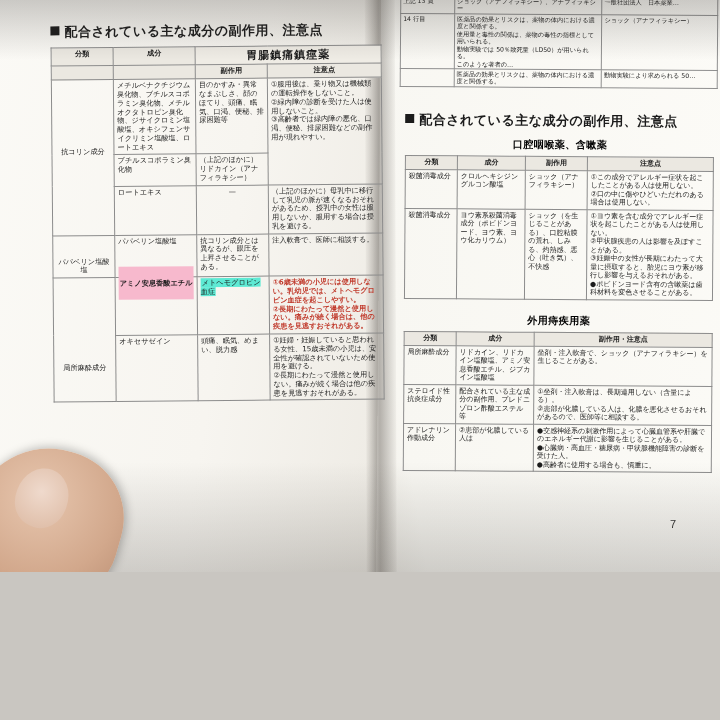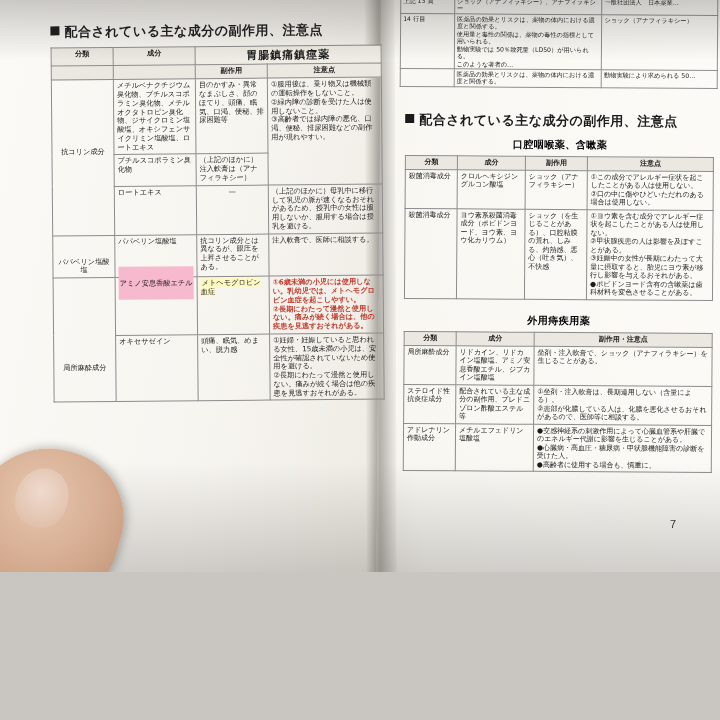--- a/index.html
+++ b/index.html
@@ -68,22 +68,22 @@
     padding:2px 3px;line-height:1.22;color:#1c1c1c;
   }
   .ctr{text-align:center;}
   .hdr{background:#ebe8e1;font-weight:bold;text-align:center;}
 
   
   .left-wrap{position:absolute;left:52px;top:22px;width:330px;transform:rotate(-0.5deg);}
   table.left{width:330px;font-size:7.2px;}
   table.left td{height:auto;}
   .title-cell{font-size:11px;font-weight:bold;text-align:center;background:#efece5;letter-spacing:1px;}
-  .hl-pink{background:#f7b9cd;padding:12px 1px;}
-  .hl-pink2{background:#fef9c3;padding:0 1px;}
+  .hl-pink{background:#f7b9cd;padding:12px 1px;font-weight:bold;}
+  .hl-pink2{background:#5eead4;padding:0 1px;}
   .grn{color:#1f7a42;}
   .redtext{color:#c0392b;font-weight:bold;}
 
   
   .right-wrap{position:absolute;left:404px;top:112px;width:310px;transform:rotate(0.4deg);}
   table.rt{width:308px;font-size:7px;margin-top:4px;}
   .sub{font-size:10px;font-weight:bold;text-align:center;letter-spacing:.5px;}
   .topsnip{position:absolute;left:400px;top:-4px;width:318px;font-size:6.4px;color:#222;transform:rotate(0.4deg);}
   table.snip{width:100%;font-size:6.2px;border-collapse:collapse;}
   table.snip td{border:1px solid #8f8f8f;padding:1px 2px;vertical-align:top;line-height:1.2;}
@@ -126,21 +126,21 @@
       <tr>
         <td class="ctr" rowspan="3" style="padding-top:68px">抗コリン成分</td>
         <td>メチルベナクチジウム臭化物、ブチルスコポラミン臭化物、メチルオクタトロピン臭化物、ジサイクロミン塩酸塩、オキシフェンサイクリミン塩酸塩、ロートエキス</td>
         <td>目のかすみ・異常なまぶしさ、顔のほてり、頭痛、眠気、口渇、便秘、排尿困難等</td>
         <td rowspan="2" style="white-space:pre-line">①服用後は、乗り物又は機械類の運転操作をしないこと。
 ②緑内障の診断を受けた人は使用しないこと。
 ③高齢者では緑内障の悪化、口渇、便秘、排尿困難などの副作用が現れやすい。</td>
       </tr>
       <tr>
         <td>ブチルスコポラミン臭化物</td>
-        <td>（上記のほかに）注入軟膏は（アナフィラキシー）</td>
+        <td>（上記のほかに）リドカイン（アナフィラキシー）</td>
       </tr>
       <tr>
         <td>ロートエキス</td>
         <td class="ctr">—</td>
         <td style="white-space:pre-line">（上記のほかに）母乳中に移行して乳児の脈が速くなるおそれがあるため、授乳中の女性は服用しないか、服用する場合は授乳を避ける。</td>
       </tr>
 
       <tr>
         <td class="ctr" style="padding-top:22px">パパベリン塩酸塩</td>
         <td>パパベリン塩酸塩</td>
@@ -253,21 +253,21 @@
         <td style="white-space:pre-line">坐剤・注入軟膏で、ショック（アナフィラキシー）を生じることがある。</td>
       </tr>
       <tr>
         <td class="grn">ステロイド性抗炎症成分</td>
         <td>配合されている主な成分の副作用、プレドニゾロン酢酸エステル等</td>
         <td style="white-space:pre-line">①坐剤・注入軟膏は、長期連用しない（含量による）。
 ②患部が化膿している人は、化膿を悪化させるおそれがあるので、医師等に相談する。</td>
       </tr>
       <tr>
         <td class="grn">アドレナリン作動成分</td>
-        <td>メチルエフェドリン塩酸塩</td>
+        <td>②患部が化膿している人は</td>
         <td style="white-space:pre-line" class="grn">●交感神経系の刺激作用によって心臓血管系や肝臓でのエネルギー代謝に影響を生じることがある。
 ●心臓病・高血圧・糖尿病・甲状腺機能障害の診断を受けた人。
 ●高齢者に使用する場合も、慎重に。</td>
       </tr>
     </tbody>
       </table>
   </div>
 
   <div class="pageno">7</div>
 

